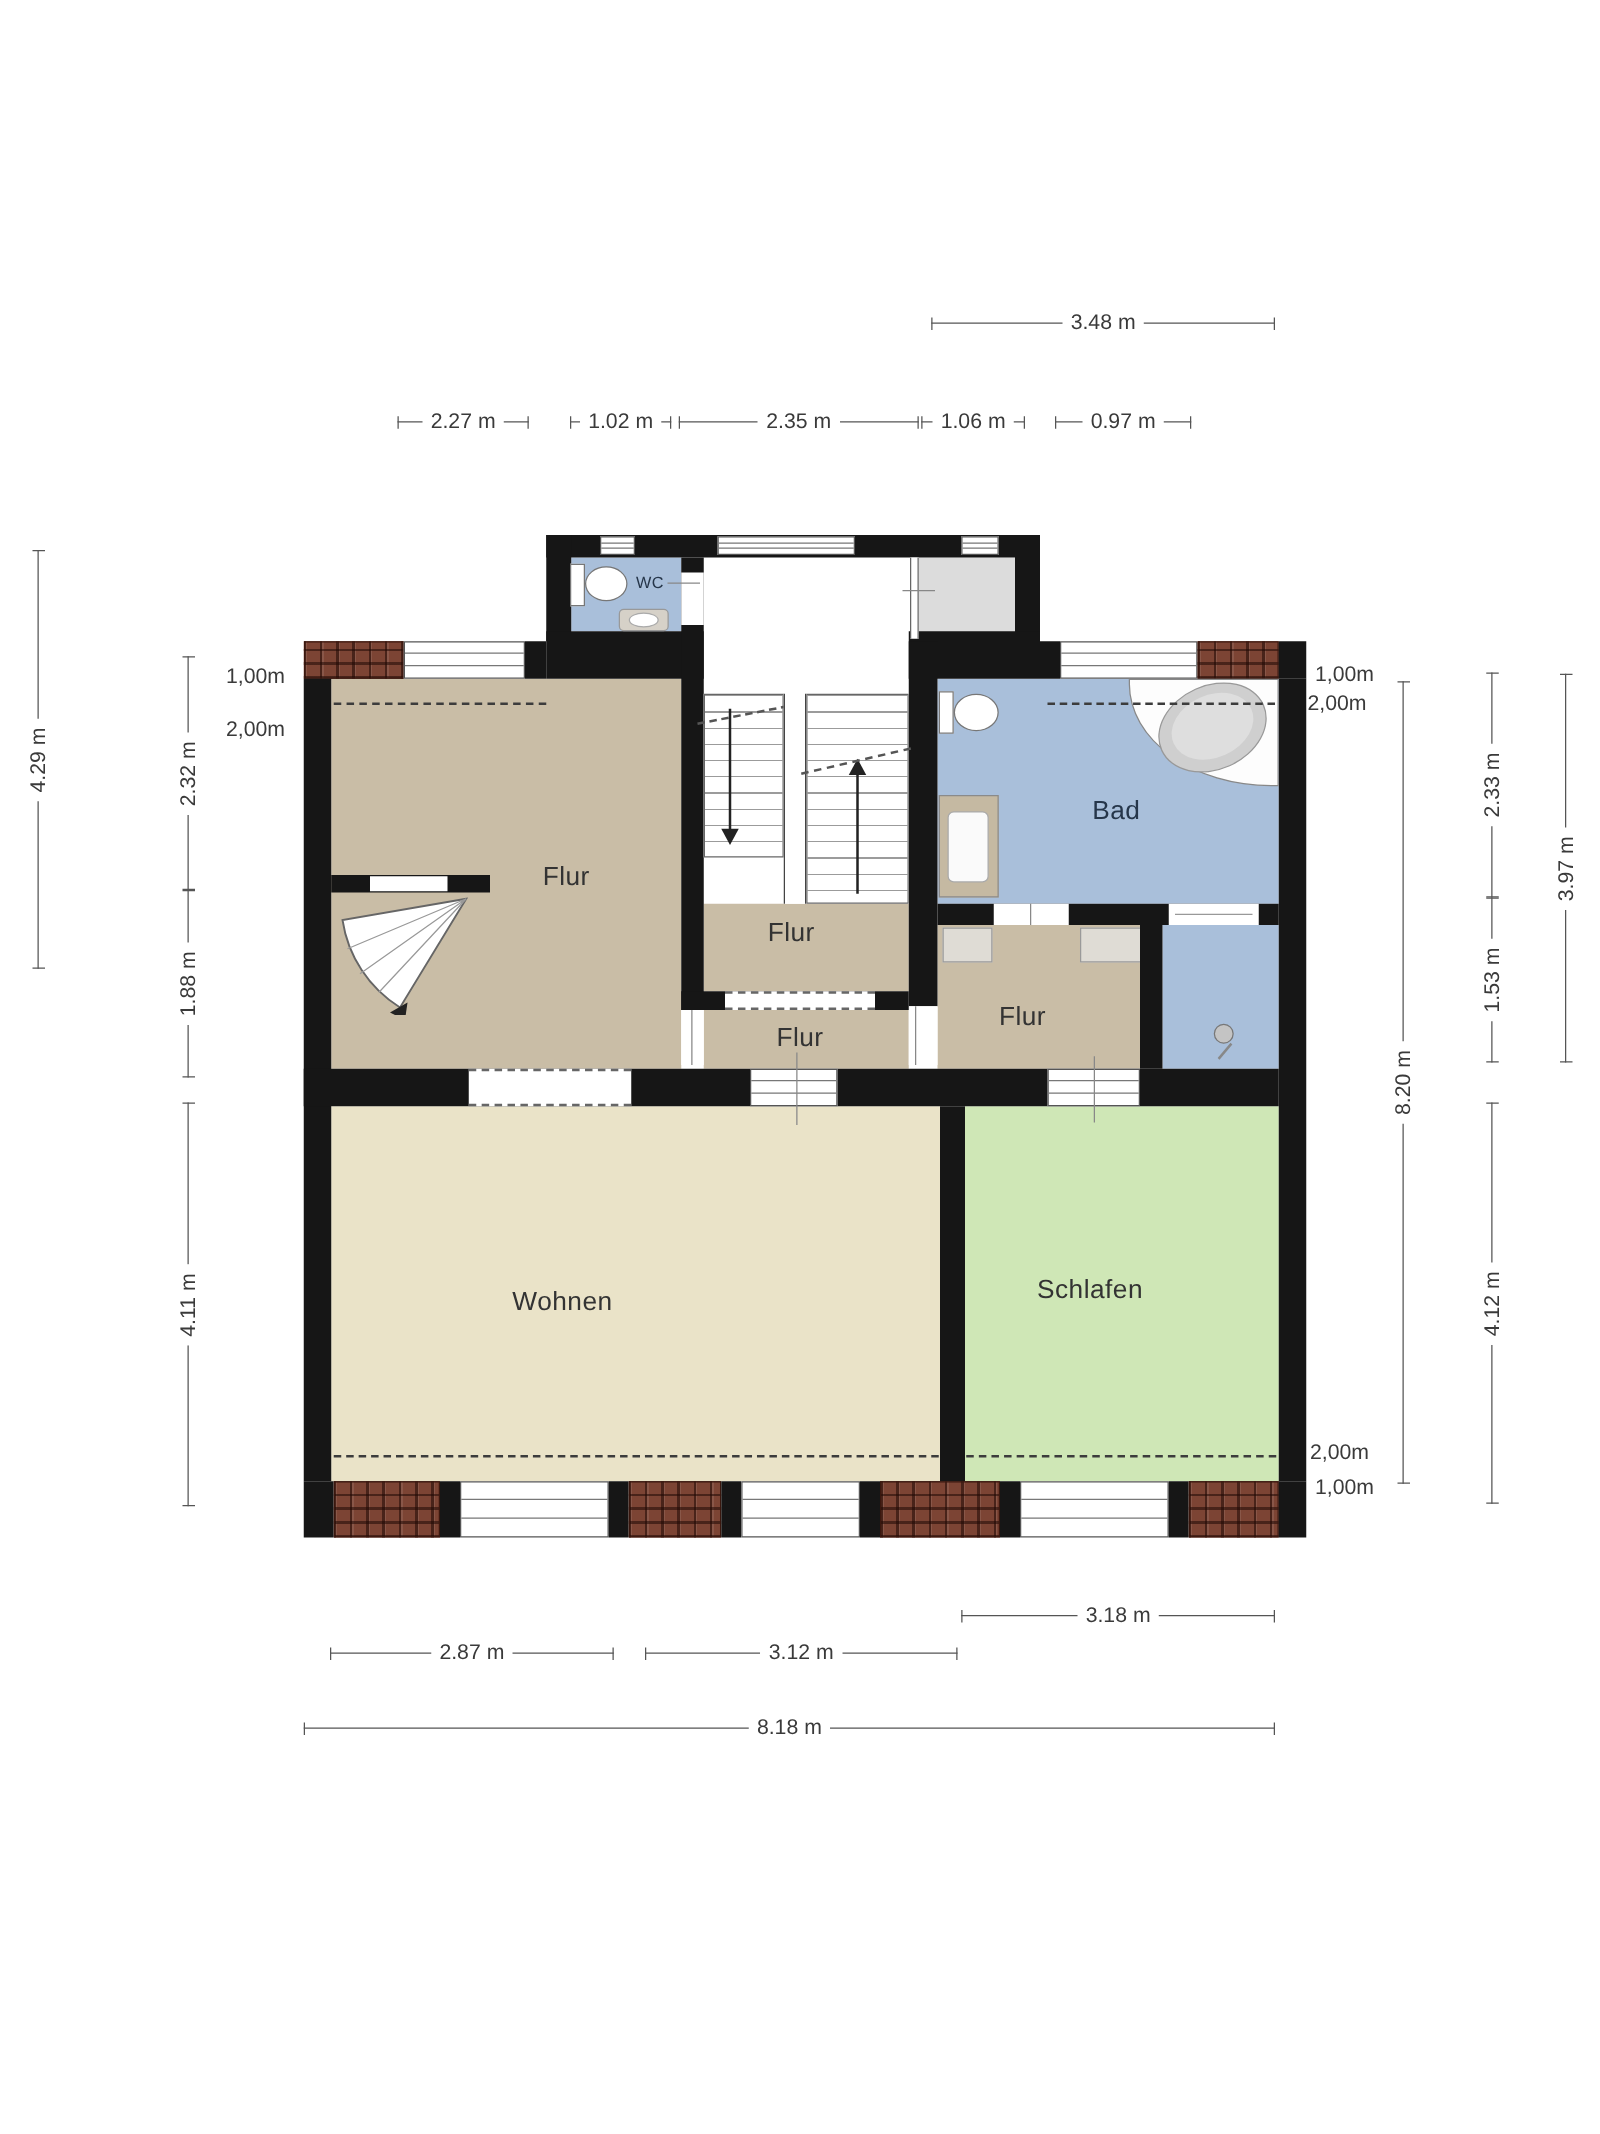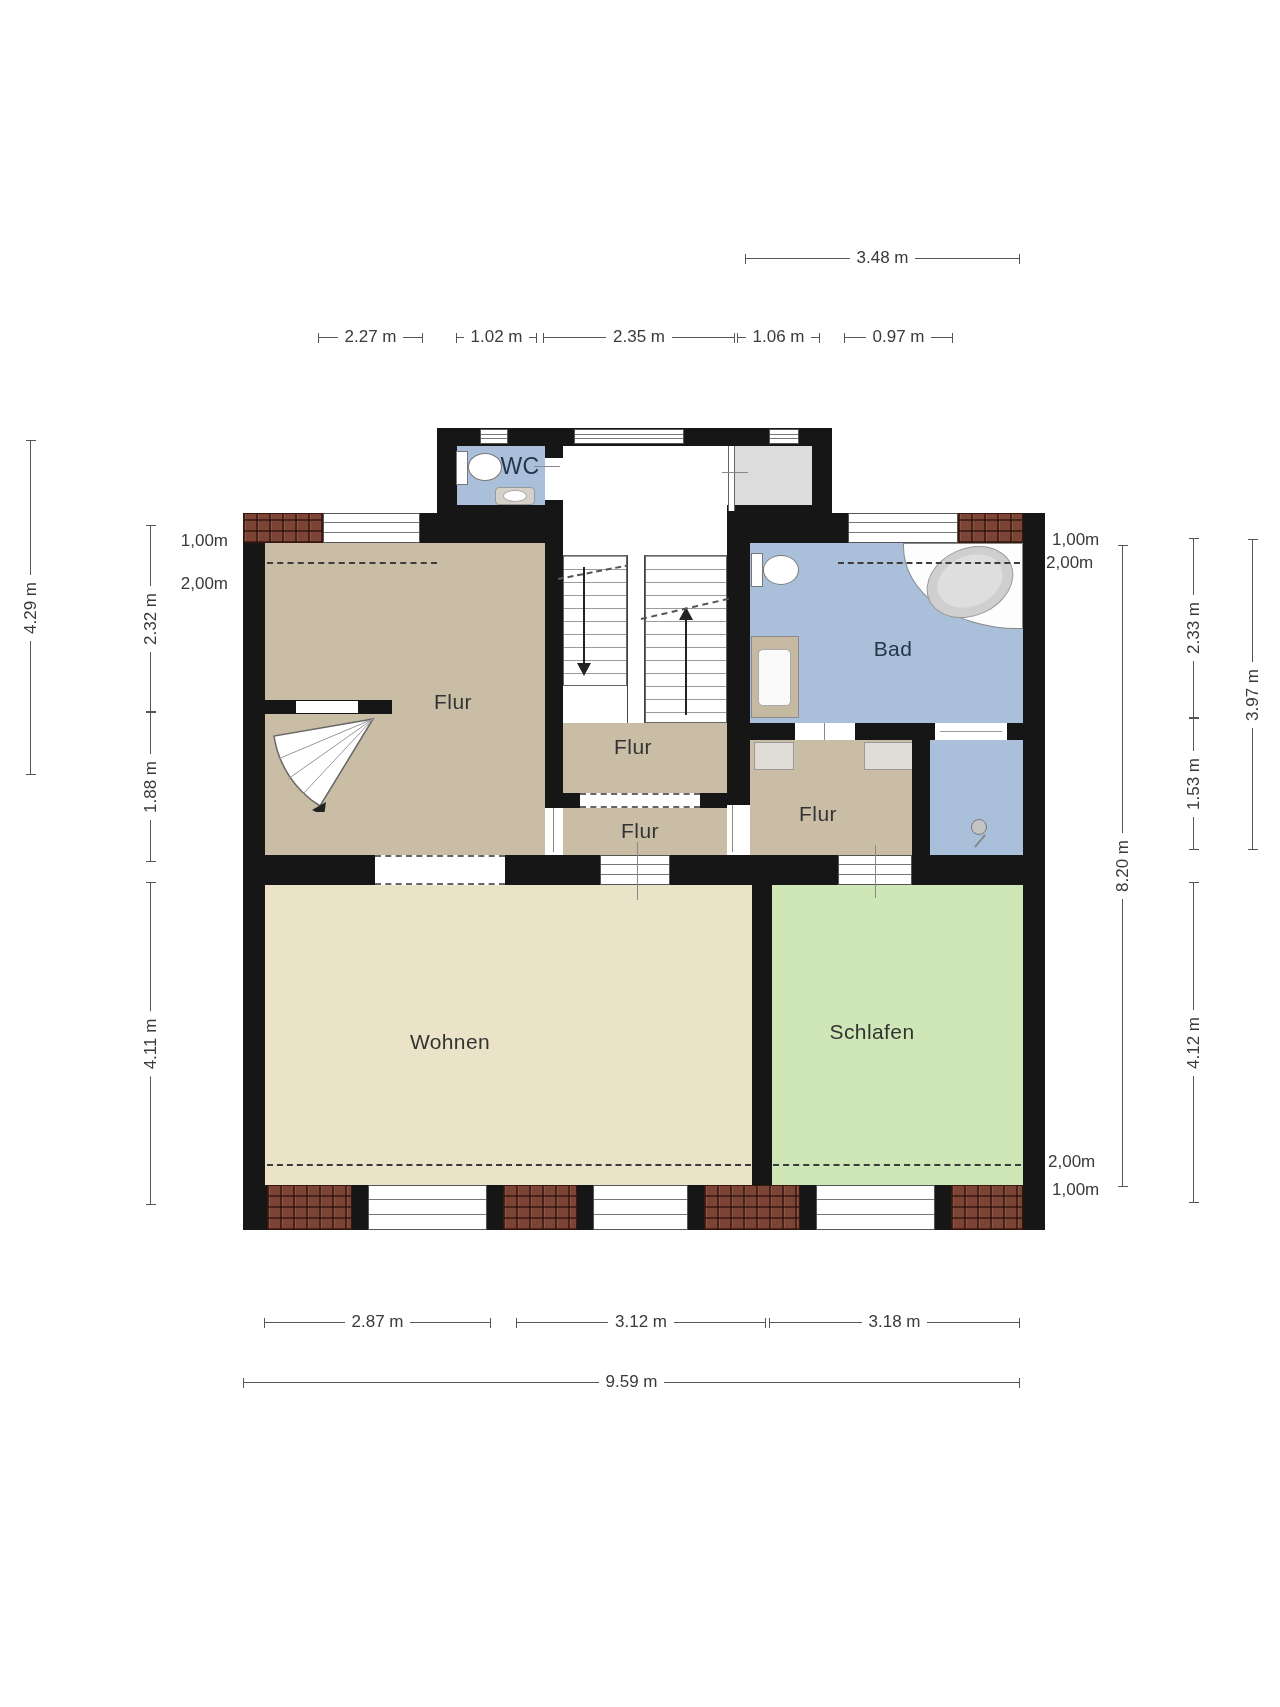--- a/index.html
+++ b/index.html
@@ -119,25 +119,25 @@
   <div class="note" style="left:1046px;top:553px;">2,00m</div>
   <div class="note" style="left:1048px;top:1152px;">2,00m</div>
   <div class="note" style="left:1052px;top:1180px;">1,00m</div>
 
   <div class="dim-h" style="left:264px;top:1322px;width:227px;">
     <span class="dlabel">2.87 m</span>
     </div>
   <div class="dim-h" style="left:516px;top:1322px;width:250px;">
     <span class="dlabel">3.12 m</span>
     </div>
-  <div class="dim-h" style="left:769px;top:1322px;width:251px;">
+  <div class="dim-h" style="left:769px;top:1292px;width:251px;">
     <span class="dlabel">3.18 m</span>
     </div>
   <div class="dim-h" style="left:243px;top:1382px;width:777px;">
-    <span class="dlabel">9.59 m</span>
+    <span class="dlabel">8.18 m</span>
     </div>
 
   <div class="room" style="left:265px;top:543px;width:280px;height:312px;background:#c9bda6;"></div>
   <div class="room" style="left:457px;top:446px;width:88px;height:59px;background:#a9bfda;"></div>
   <div class="room" style="left:735px;top:446px;width:77px;height:65px;background:#dcdcdc;"></div>
   <div class="room" style="left:750px;top:543px;width:273px;height:180px;background:#a9bfda;"></div>
   <div class="room" style="left:930px;top:740px;width:93px;height:115px;background:#a9bfda;"></div>
   <div class="room" style="left:750px;top:740px;width:162px;height:115px;background:#c9bda6;"></div>
   <div class="room" style="left:563px;top:723px;width:164px;height:70px;background:#c9bda6;"></div>
   <div class="room" style="left:563px;top:808px;width:164px;height:47px;background:#c9bda6;"></div>
@@ -248,21 +248,21 @@
 
   <div class="dash" style="left:267px;top:562px;width:170px;"></div>
   <div class="dash" style="left:838px;top:562px;width:182px;"></div>
   <div class="dash" style="left:267px;top:1164px;width:484px;"></div>
   <div class="dash" style="left:773px;top:1164px;width:248px;"></div>
 
   <div class="leader" style="left:534px;top:466px;width:26px;height:1px;"></div>
   <div class="leader" style="left:637px;top:842px;width:1px;height:58px;"></div>
   <div class="leader" style="left:875px;top:845px;width:1px;height:53px;"></div>
 
-  <span class="rlabel" style="left:520px;top:466px;font-size:23px;color:#26364a;">WC</span>
+  <span class="rlabel" style="left:520px;top:466px;font-size:13px;color:#26364a;">WC</span>
   <span class="rlabel" style="left:453px;top:702px;">Flur</span>
   <span class="rlabel" style="left:633px;top:747px;">Flur</span>
   <span class="rlabel" style="left:640px;top:831px;">Flur</span>
   <span class="rlabel" style="left:818px;top:814px;">Flur</span>
   <span class="rlabel" style="left:893px;top:649px;color:#26364a;">Bad</span>
   <span class="rlabel" style="left:450px;top:1042px;">Wohnen</span>
   <span class="rlabel" style="left:872px;top:1032px;">Schlafen</span>
 
 
 </div>

